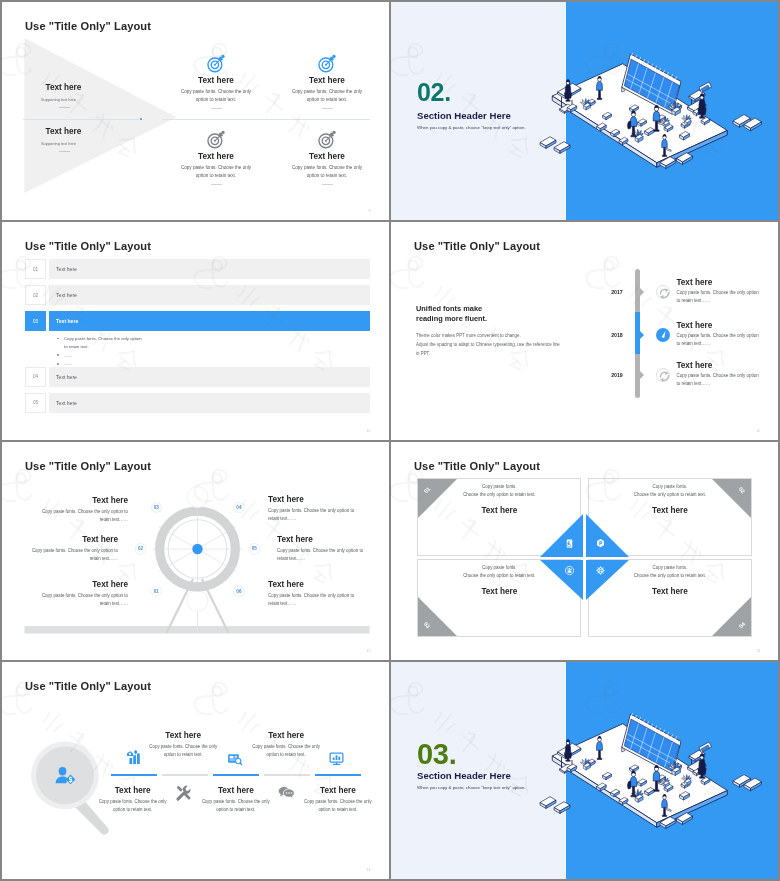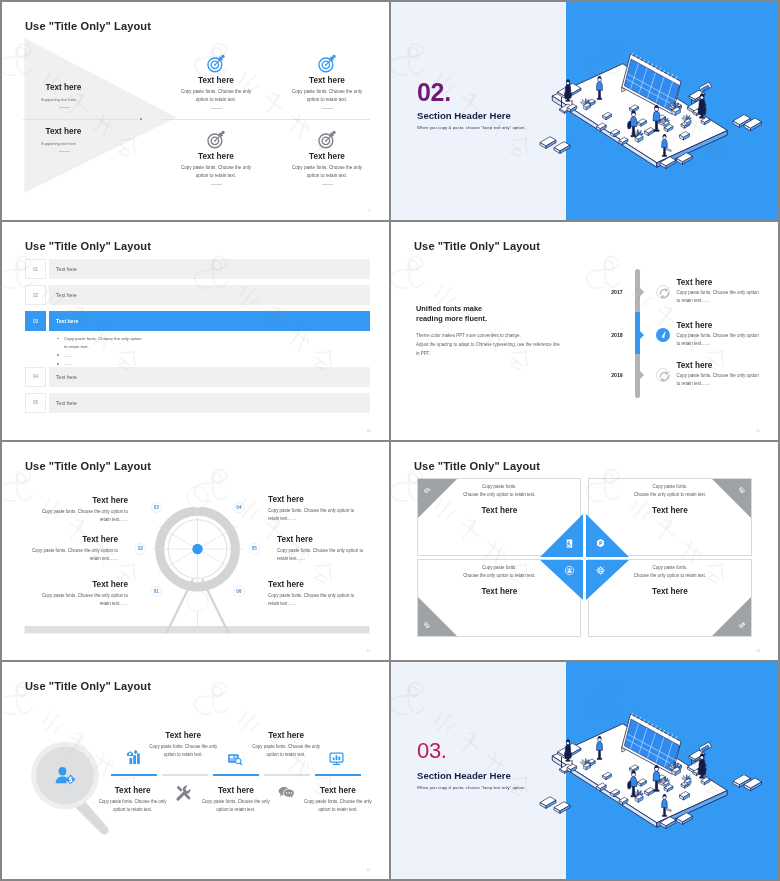--- a/index.html
+++ b/index.html
@@ -97,21 +97,21 @@
     <circle cx="26.8" cy="4.0" r="2.8" fill="#7c8288"></circle>
         </svg>
         <div class="h">Text here</div>
         <div class="b">Copy paste fonts. Choose the only option to retain text.</div>
         <div class="d"></div>
       </div>
       <div class="pagenum">9</div>
     </div>
   <div class="slide c1 r0" id="s1" style="background: rgb(238, 242, 251);">
       <div style="position: absolute; inset: 0px 0px 0px 175px; background: rgb(51, 153, 243);"></div>
-      <div style="position: absolute; left: 26px; top: 76px; font-size: 25px; font-weight: bold; color: #701a75; letter-spacing: -0.3px;">02.</div>
+      <div style="position: absolute; left: 26px; top: 76px; font-size: 25px; font-weight: bold; color: #0f766e; letter-spacing: -0.3px;">02.</div>
       <div style="position: absolute; left: 26px; top: 108px; font-size: 9.6px; font-weight: bold; color: rgb(24, 31, 69);">Section Header Here</div>
       <div style="position: absolute; left: 26px; top: 123px; font-size: 4.4px; color: rgb(58, 66, 87);">When you copy &amp; paste, choose “keep text only” option.</div>
       <div style="position: absolute; left: 139px; top: 23px; width: 250px; height: 150px;"><svg width="250" height="150" viewBox="0 0 1000 600">
           <g>
     <path d="M89 284 L371 155 L789 422 L507 551 Z" fill="#ffffff" stroke="#141b47" stroke-width="3.2" stroke-linejoin="round"></path>
     <path d="M89 284 L89 302 L507 569 L507 551 Z" fill="#d6e6fb" stroke="#141b47" stroke-width="3.2" stroke-linejoin="round"></path>
     <path d="M507 551 L507 569 L789 440 L789 422 Z" fill="#64a9f4" stroke="#141b47" stroke-width="3.2" stroke-linejoin="round"></path>
   </g>
           <g>
             <path d="M812,384 L856,358.48 L882,373.56 L838,399.08 Z" fill="#ffffff" stroke="#141b47" stroke-width="2.6" stroke-linejoin="round"></path>
@@ -641,21 +641,21 @@
         <div style="font-size: 4.45px; color: rgb(85, 89, 95); line-height: 8.2px; margin-top: 2.8px; width: 76px; margin-left: auto; margin-right: auto;">Copy paste fonts. Choose the only option to retain text.</div>
       </div>
       <div style="position: absolute; left: 284.9px; top: 124px; width: 102px; text-align: center;">
         <div style="font-size: 8.2px; font-weight: bold; color: rgb(38, 38, 38);">Text here</div>
         <div style="font-size: 4.45px; color: rgb(85, 89, 95); line-height: 8.2px; margin-top: 2.8px; width: 76px; margin-left: auto; margin-right: auto;">Copy paste fonts. Choose the only option to retain text.</div>
       </div>
       <div class="pagenum">14</div>
     </div>
   <div class="slide c1 r3" id="s7" style="background: rgb(238, 242, 251);">
       <div style="position: absolute; inset: 0px 0px 0px 175px; background: rgb(51, 153, 243);"></div>
-      <div style="position: absolute; left: 26px; top: 76px; font-size: 22px; font-weight: normal; color: #be185d; letter-spacing: -0.3px;">03.</div>
+      <div style="position: absolute; left: 26px; top: 76px; font-size: 29px; font-weight: bold; color: #4d7c0f; letter-spacing: -0.3px;">03.</div>
       <div style="position: absolute; left: 26px; top: 108px; font-size: 9.6px; font-weight: bold; color: rgb(24, 31, 69);">Section Header Here</div>
       <div style="position: absolute; left: 26px; top: 123px; font-size: 4.4px; color: rgb(58, 66, 87);">When you copy &amp; paste, choose “keep text only” option.</div>
       <div style="position: absolute; left: 139px; top: 23px; width: 250px; height: 150px;"><svg width="250" height="150" viewBox="0 0 1000 600">
           <g>
     <path d="M89 284 L371 155 L789 422 L507 551 Z" fill="#ffffff" stroke="#141b47" stroke-width="3.2" stroke-linejoin="round"></path>
     <path d="M89 284 L89 302 L507 569 L507 551 Z" fill="#d6e6fb" stroke="#141b47" stroke-width="3.2" stroke-linejoin="round"></path>
     <path d="M507 551 L507 569 L789 440 L789 422 Z" fill="#64a9f4" stroke="#141b47" stroke-width="3.2" stroke-linejoin="round"></path>
   </g>
           <g>
             <path d="M812,384 L856,358.48 L882,373.56 L838,399.08 Z" fill="#ffffff" stroke="#141b47" stroke-width="2.6" stroke-linejoin="round"></path>

